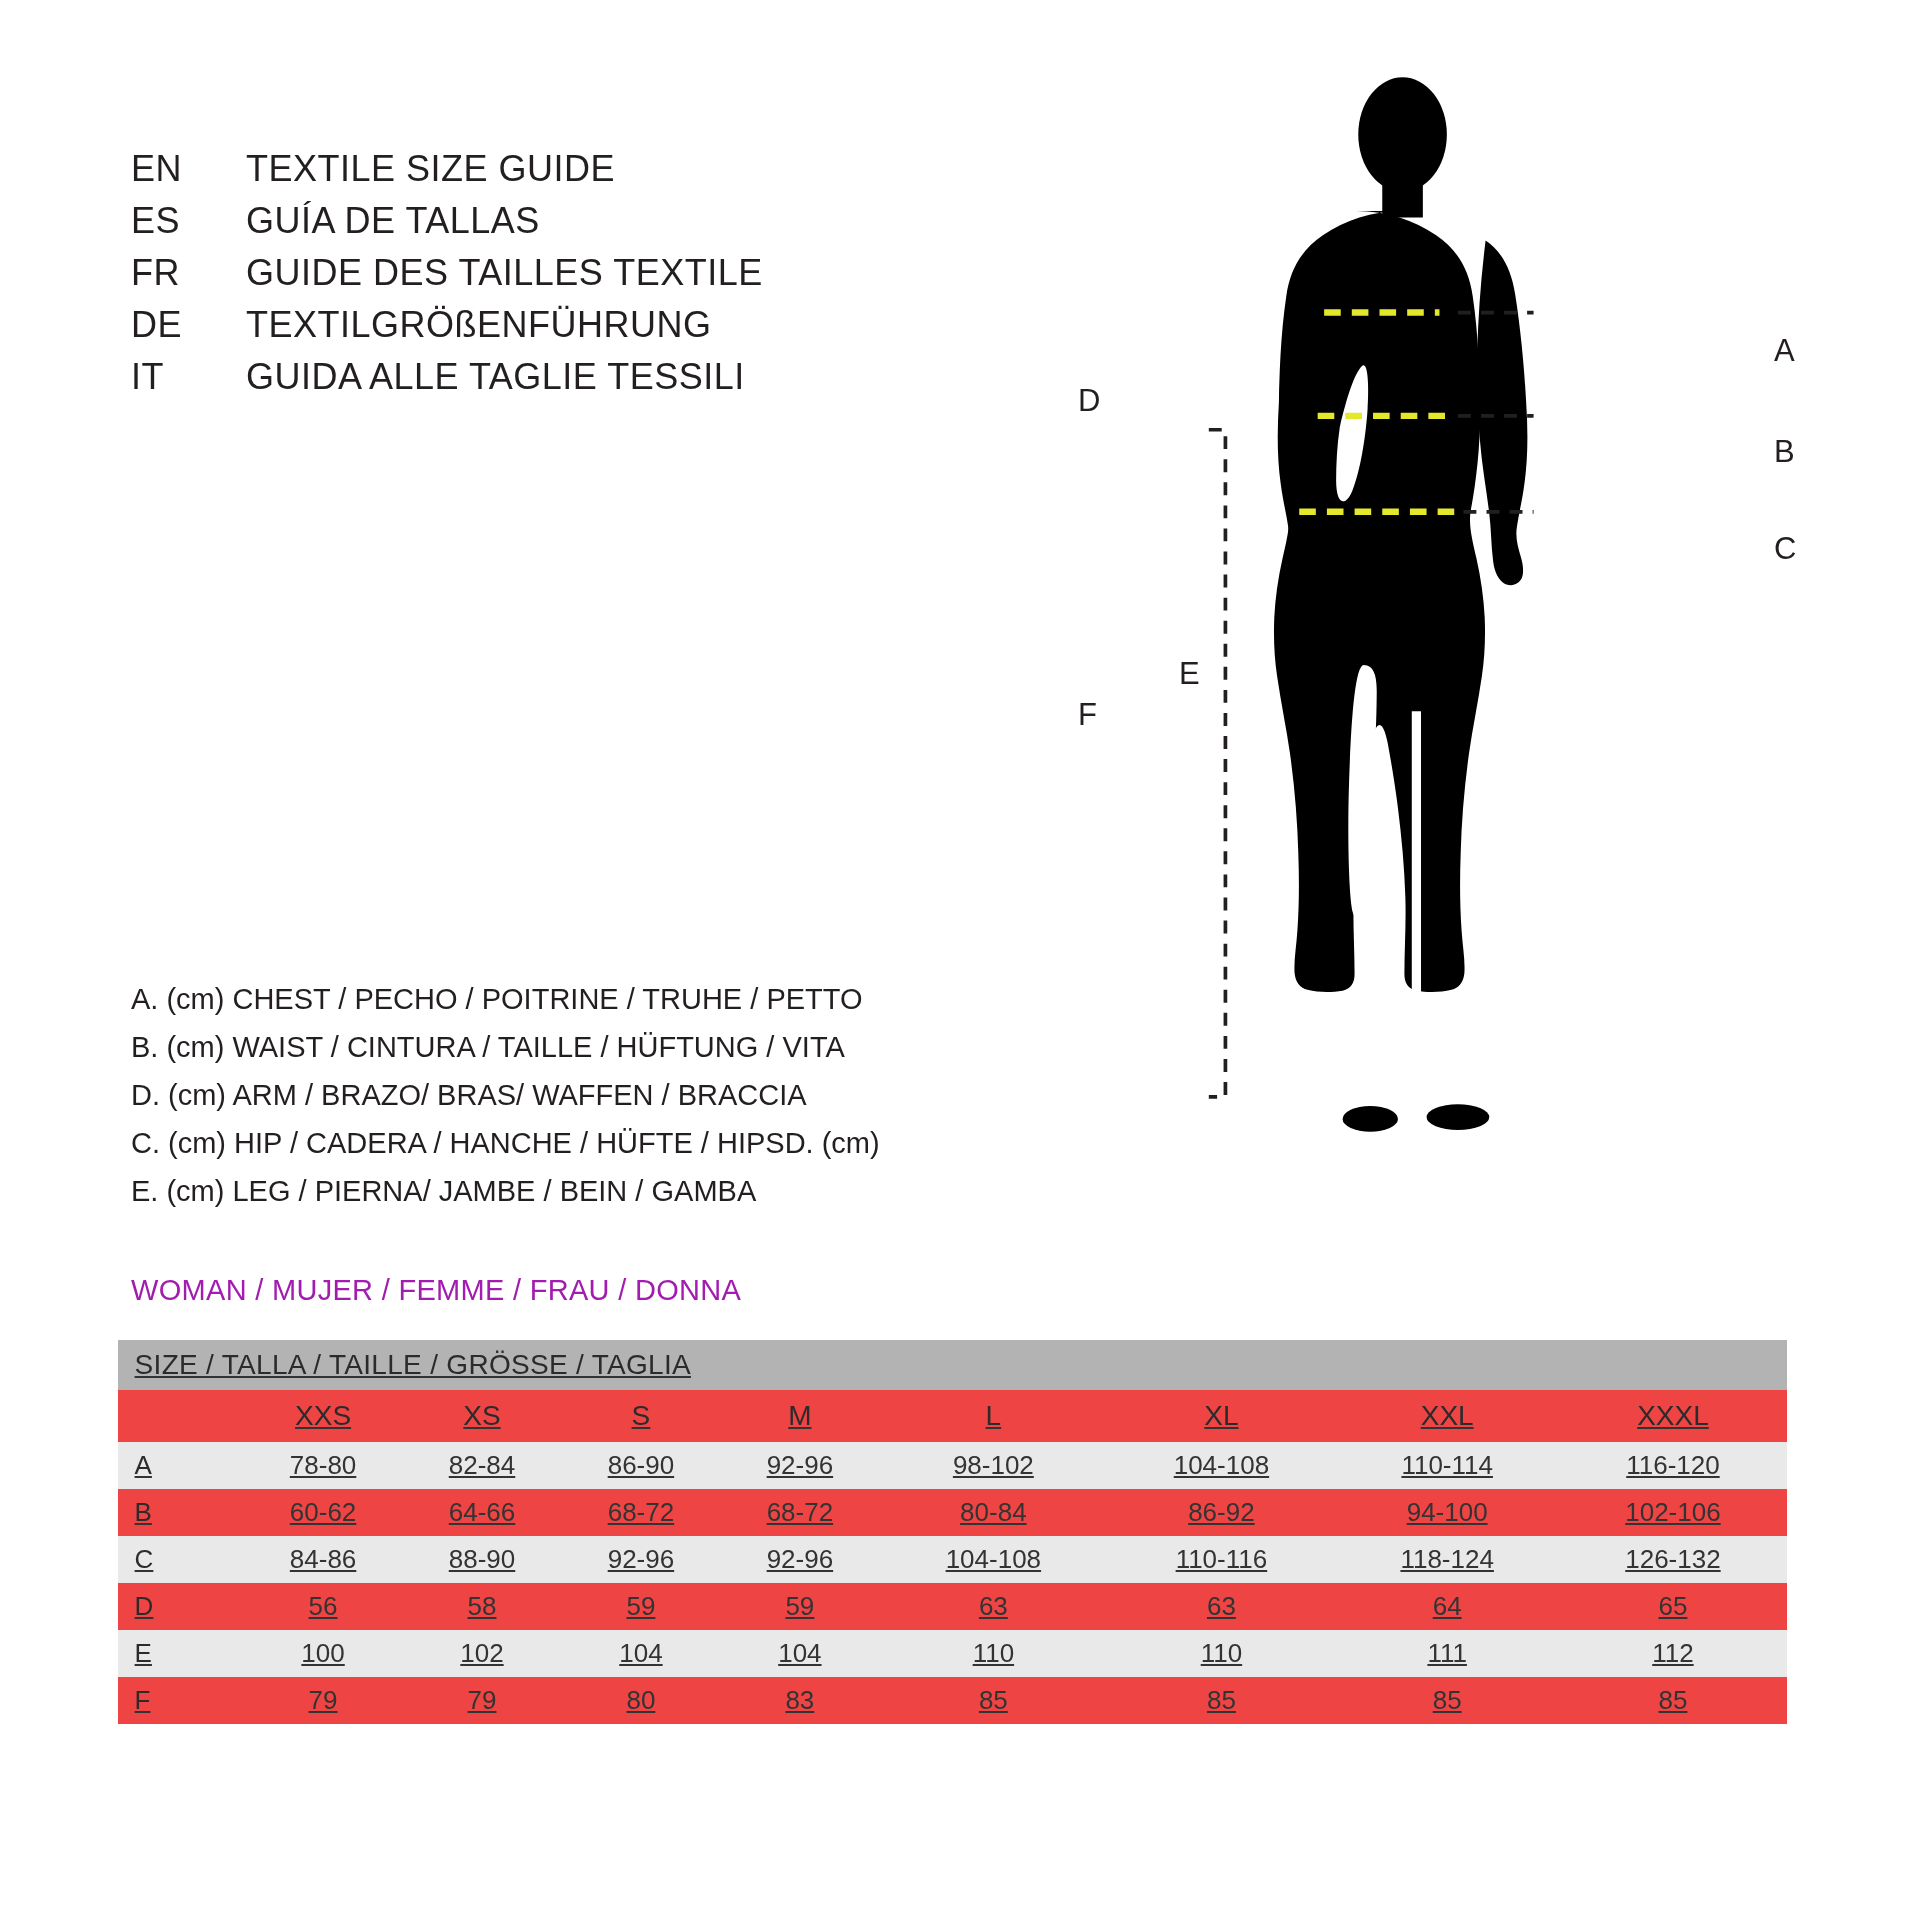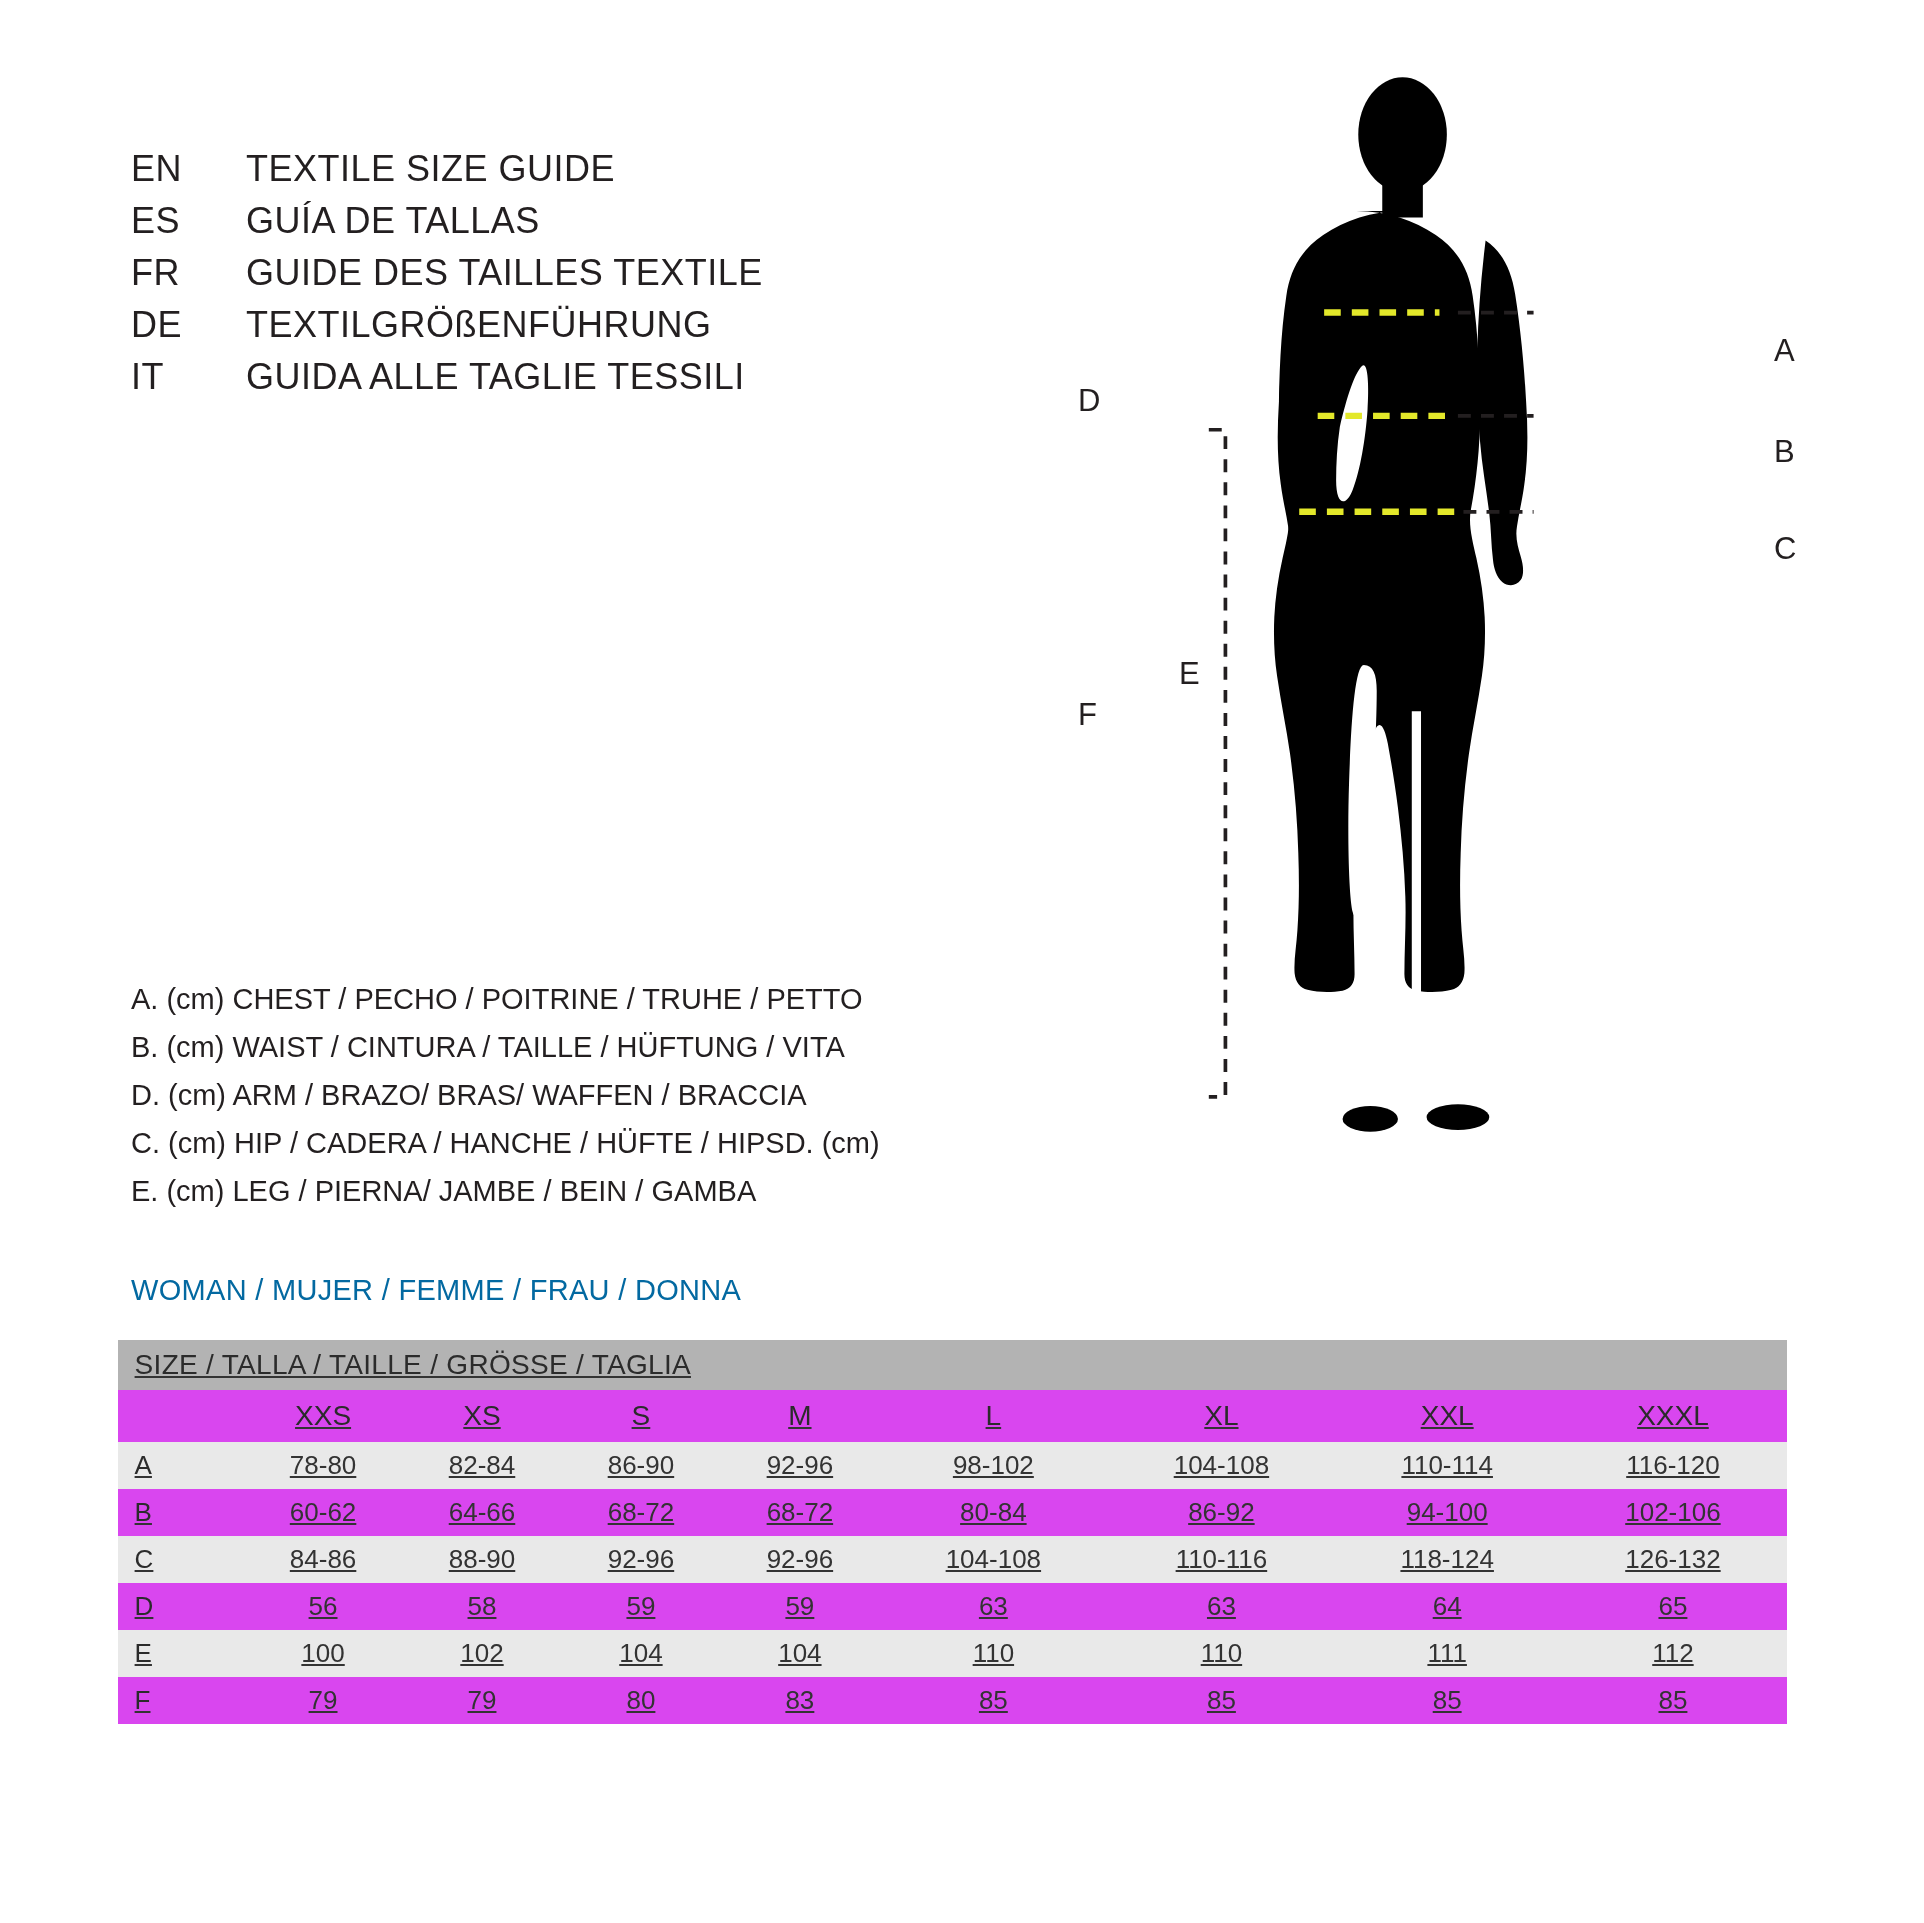--- a/index.html
+++ b/index.html
@@ -54,21 +54,21 @@
     color: #231f20;
     white-space: nowrap;
   }
 
   
   .woman-caption {
     position: absolute;
     left: 131px;
     top: 1274px;
     font-size: 29px;
-    color: #0369a1;
+    color: #a21caf;
     letter-spacing: 0.3px;
   }
 
   
   .size-table {
     position: absolute;
     left: 118px;
     top: 1340px;
     width: 1669px;
     border-collapse: collapse;
@@ -100,21 +100,21 @@
   }
   .size-table .sizes-row td {
     color: #2b2b2b;
     font-size: 28px;
     height: 52px;
   }
   .row-shade td {
     background: #e9e9e9;
   }
   .row-plain td {
-    background: #d946ef;
+    background: #ef4444;
   }
 
   
   .figure-area {
     position: absolute;
     left: 1135px;
     top: 65px;
     width: 775px;
     height: 1200px;
   }

